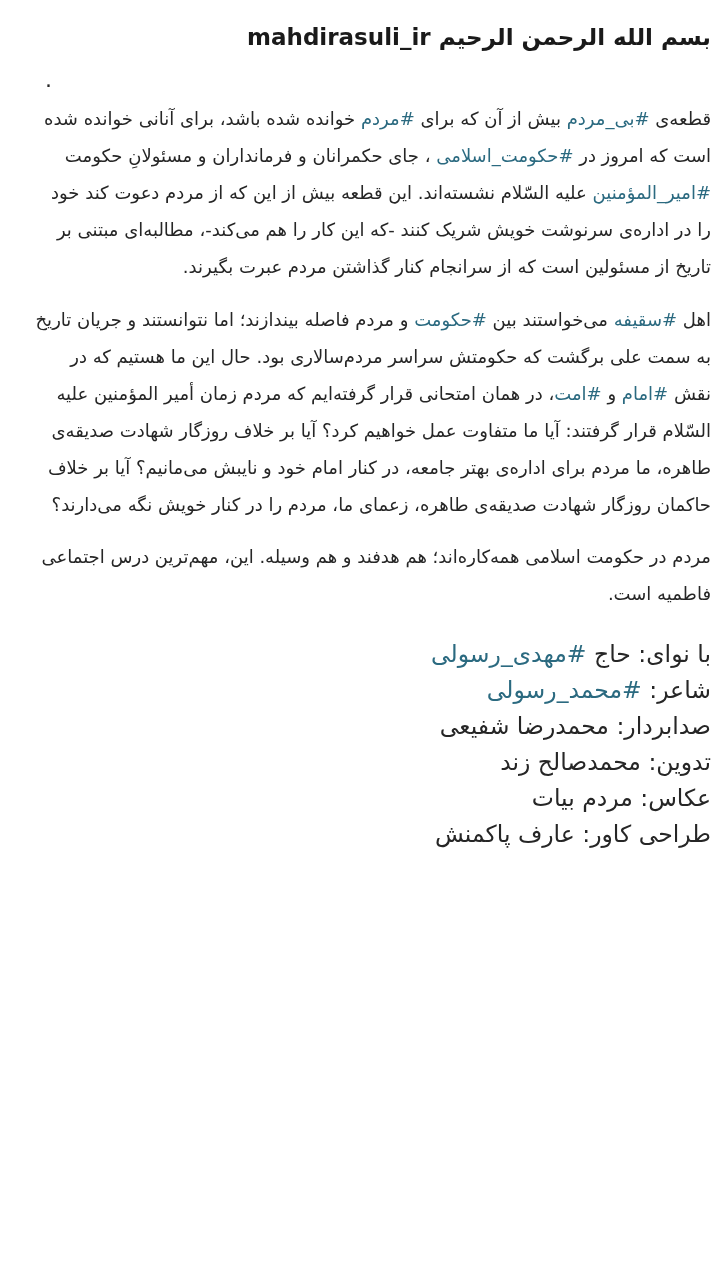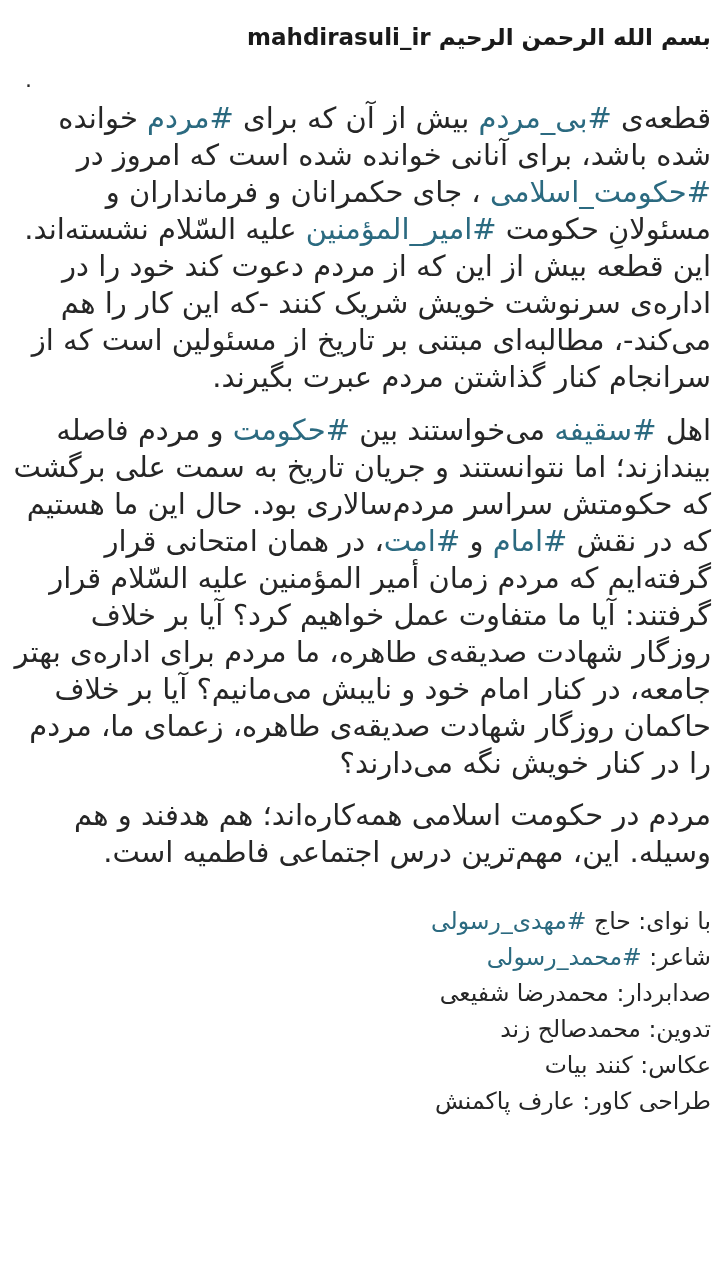--- a/index.html
+++ b/index.html
@@ -8,21 +8,21 @@
     background: #ffffff;
   }
   body {
     width: 726px;
     height: 1280px;
     overflow: hidden;
     font-family: "DejaVu Sans", sans-serif;
     color: #262626;
   }
   .page {
-    padding: 20px 15px 0 13px;
+    padding: 20px 15px 0 33px;
   }
   .caption-header {
     direction: ltr;
     text-align: right;
     font-size: 23px;
     line-height: 34px;
     font-weight: bold;
     color: #1a1a1a;
   }
   .caption-header .bismillah {
@@ -33,31 +33,31 @@
     text-align: left;
     font-size: 22px;
     line-height: 20px;
     margin: 16px 0 10px 12px;
     color: #262626;
   }
   .para {
     direction: rtl;
     text-align: right;
     unicode-bidi: plaintext;
-    font-size: 29px;
+    font-size: 18px;
     line-height: 37px;
     letter-spacing: 0;
   }
   #para1 { margin-top: 8px; }
   #para2 { margin-top: 16px; }
   #para3a { margin-top: 26px; }
   #para3b { margin-top: 15px; }
   #para3c { margin-top: 0; }
   .credits {
-    margin-top: 32px;
+    margin-top: 24px;
   }
   .credit-line {
     direction: rtl;
     text-align: right;
     font-size: 23.5px;
     line-height: 36px;
   }
   .hashtag {
     color: var(--hashtag-color, #2b6a80);
     cursor: pointer;
@@ -82,17 +82,17 @@
 
 
   <div class="para" id="para3b"><span class="run">مردم در حکومت اسلامی همه‌کاره‌اند؛ هم هدفند و هم وسیله. این، مهم‌ترین درس اجتماعی فاطمیه است.</span></div>
 
 
   <div class="credits">
     <div class="credit-line"><span class="run">با نوای: حاج </span><span class="hashtag">#مهدی_رسولی</span></div>
     <div class="credit-line"><span class="run">شاعر: </span><span class="hashtag">#محمد_رسولی</span></div>
     <div class="credit-line"><span class="run">صدابردار: محمدرضا شفیعی</span></div>
     <div class="credit-line"><span class="run">تدوین: محمدصالح زند</span></div>
-    <div class="credit-line"><span class="run">عکاس: کنند بیات</span></div>
+    <div class="credit-line"><span class="run">عکاس: مردم بیات</span></div>
     <div class="credit-line"><span class="run">طراحی کاور: عارف پاکمنش</span></div>
   </div>
 
 </div>
 
 </body></html>

